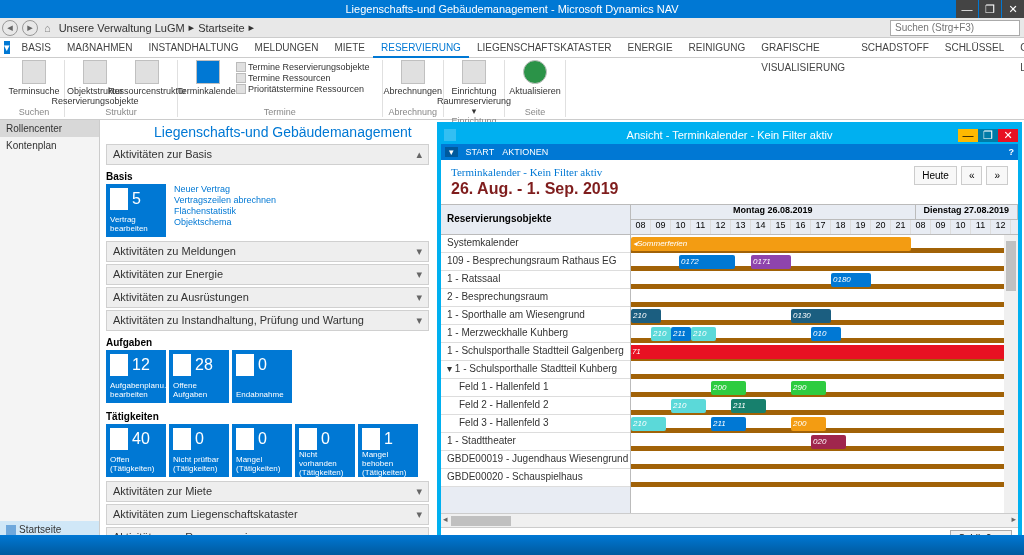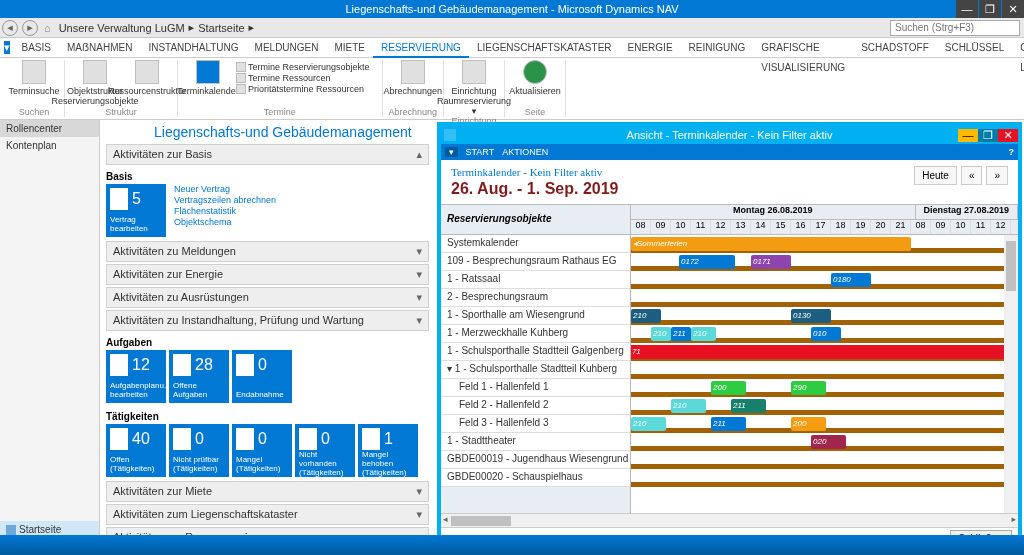--- a/index.html
+++ b/index.html
@@ -64,21 +64,21 @@
 .sched-menu span { color:#fff; font-size:9px; cursor:pointer;}
 .sched-menu .f { background:#005a9e; padding:0 4px; }
 .sched-menu .h { margin-left:auto; margin-right:4px; font-weight:bold; }
 .sched-head { padding:6px 10px; display:flex; justify-content:space-between; align-items:flex-start; }
 .sched-head .t1 { color:#0078d4; font-size:11px;font-family:Liberation Serif, serif; }
 .sched-head .t2 { font-size:16px; font-weight:bold; color:#7f1d1d; margin-top:2px;}
 .sched-head .navbtns { display:flex; gap:4px; align-items:center; }
 .sched-head .navbtns button { border:1px solid #ccc; background:#f8f8f8; padding:3px 7px; font-size:10px; cursor:pointer;}
 .gantt { flex:1; border-top:1px solid #bbb; display:flex; overflow:hidden; position:relative;}
 .gantt-left { width:190px; border-right:1px solid #bbb; background:#e8ecf3; }
-.gantt-left .hdr { height:30px; border-bottom:1px solid #bbb; font-weight:bold; padding:8px 6px; font-size:10px;font-style:italic;}
+.gantt-left .hdr { height:30px; border-bottom:1px solid #bbb; font-weight:bold; padding:8px 6px; font-size:10px;}
 .gantt-left .row { height:18px; border-bottom:1px solid #ddd; padding:2px 6px; font-size:10px; color:#333; white-space:nowrap; overflow:hidden; background:#fff;}
 .gantt-left .row.ind { padding-left:18px; }
 .gantt-right { flex:1; position:relative; overflow:hidden;}
 .gantt-right .dayhdr { height:15px; display:flex; border-bottom:1px solid #bbb; background:#e8ecf3;}
 .gantt-right .dayhdr div { flex:1; text-align:center; font-size:9px; font-weight:bold; border-right:1px solid #bbb;}
 .gantt-right .hourhdr { height:15px; display:flex; border-bottom:1px solid #bbb; background:#e8ecf3;}
 .gantt-right .hourhdr div { width:20px; text-align:center; font-size:9px; border-right:1px solid #ddd;}
 .gantt-right .rows { position:relative; }
 .gantt-right .grow { height:18px; border-bottom:5px solid #a16207; position:relative;font-style:italic;}
 .bar { position:absolute; height:14px; top:2px; border-radius:2px; font-size:8px; color:#fff; padding-left:2px; line-height:14px; overflow:hidden;}

